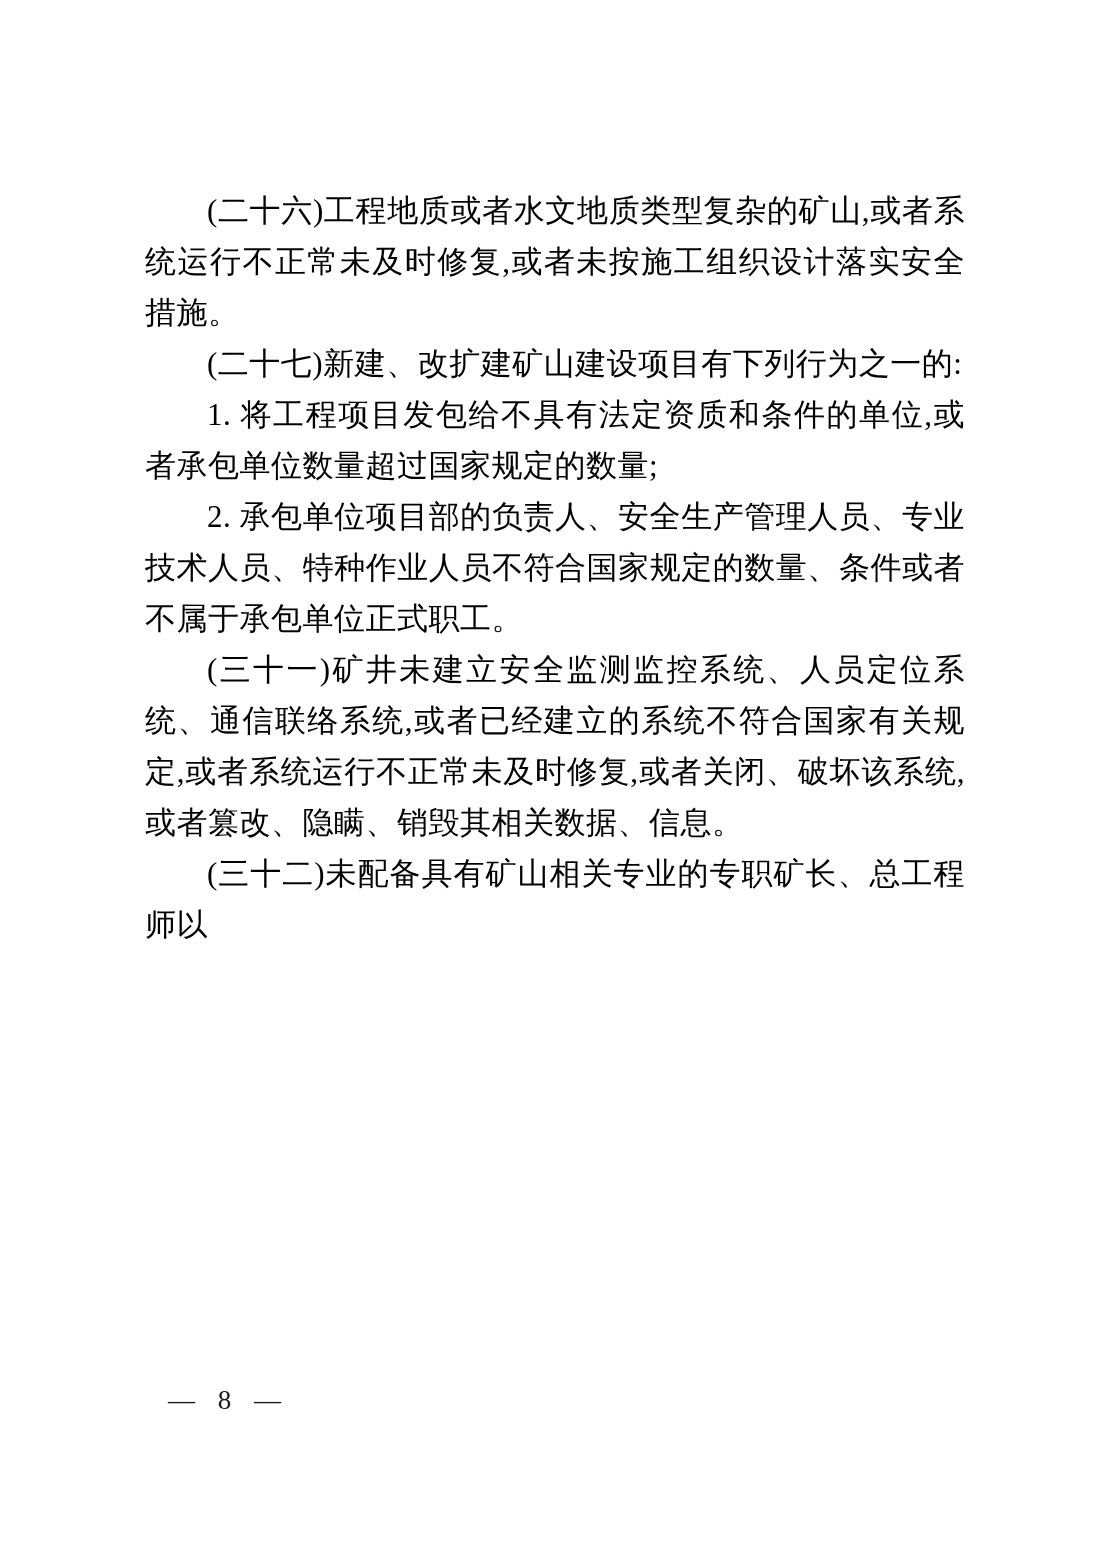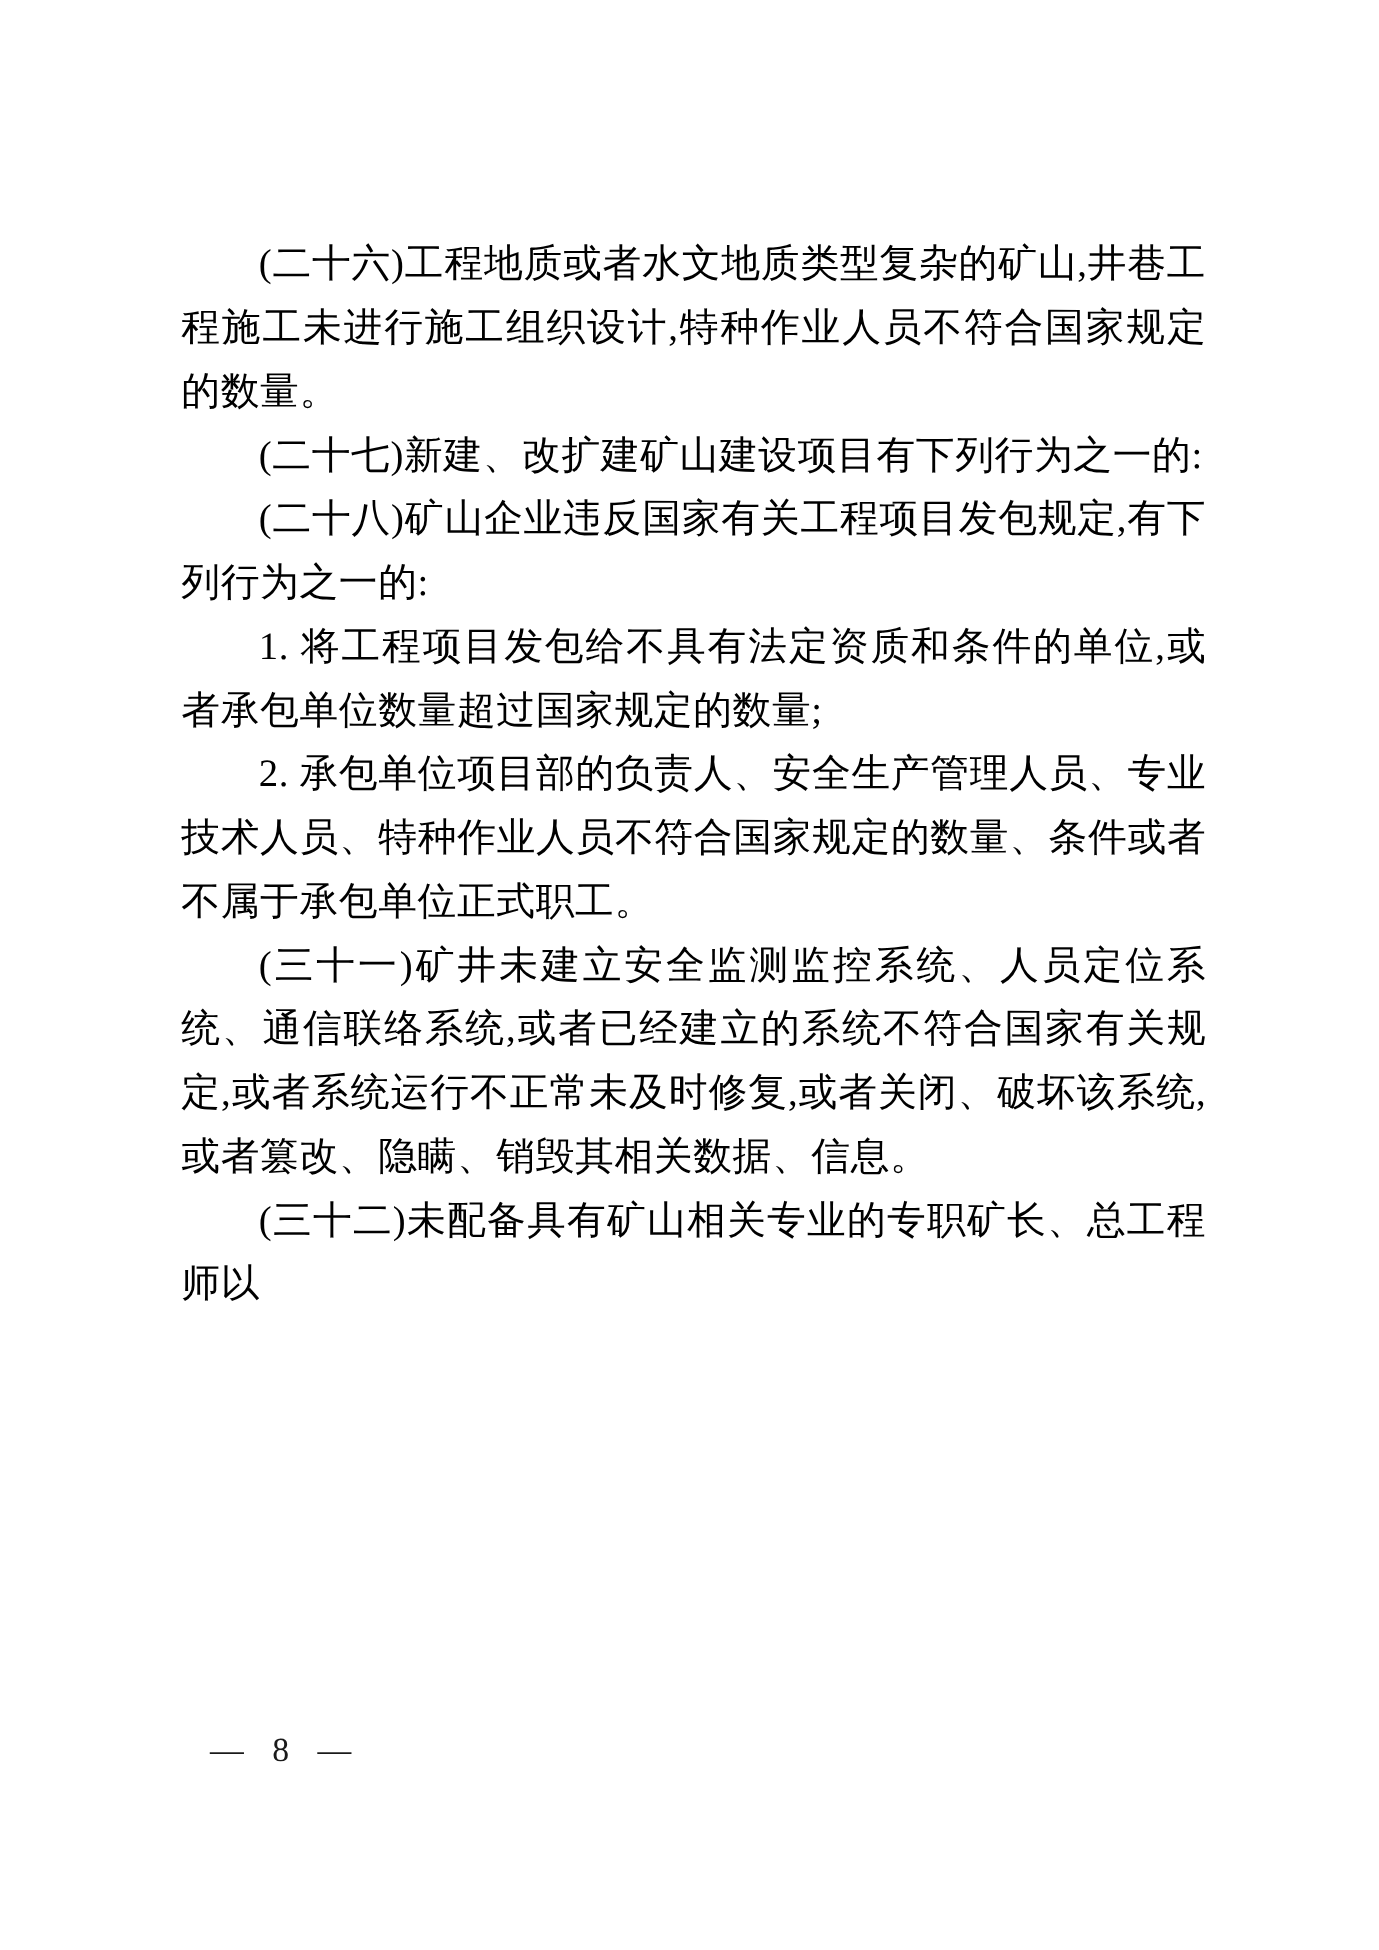--- a/index.html
+++ b/index.html
@@ -41,22 +41,21 @@
     line-height: 34px;
     word-spacing: 16px;
     color: #1a1a1a;
   }
 </style>
 </head>
 <body>
 
 <div class="page">
   <div class="content">
-    <p>(二十六)工程地质或者水文地质类型复杂的矿山,井巷工程施工未进行施工组织设计,特种作业人员不符合国家规定的数量。</p>
+    <p>(二十六)工程地质或者水文地质类型复杂的矿山,或者系统运行不正常未及时修复,或者未按施工组织设计落实安全措施。</p>
     <p>(二十七)新建、改扩建矿山建设项目有下列行为之一的:</p>
-    <p>(二十八)矿山企业违反国家有关工程项目发包规定,有下列行为之一的:</p>
     <p>1. 将工程项目发包给不具有法定资质和条件的单位,或者承包单位数量超过国家规定的数量;</p>
     <p>2. 承包单位项目部的负责人、安全生产管理人员、专业技术人员、特种作业人员不符合国家规定的数量、条件或者不属于承包单位正式职工。</p>
     <p>(三十一)矿井未建立安全监测监控系统、人员定位系统、通信联络系统,或者已经建立的系统不符合国家有关规定,或者系统运行不正常未及时修复,或者关闭、破坏该系统,或者篡改、隐瞒、销毁其相关数据、信息。</p>
     <p>(三十二)未配备具有矿山相关专业的专职矿长、总工程师以</p>
   </div>
   <div class="footer">— 8 —</div>
 </div>
 
 </body></html>

